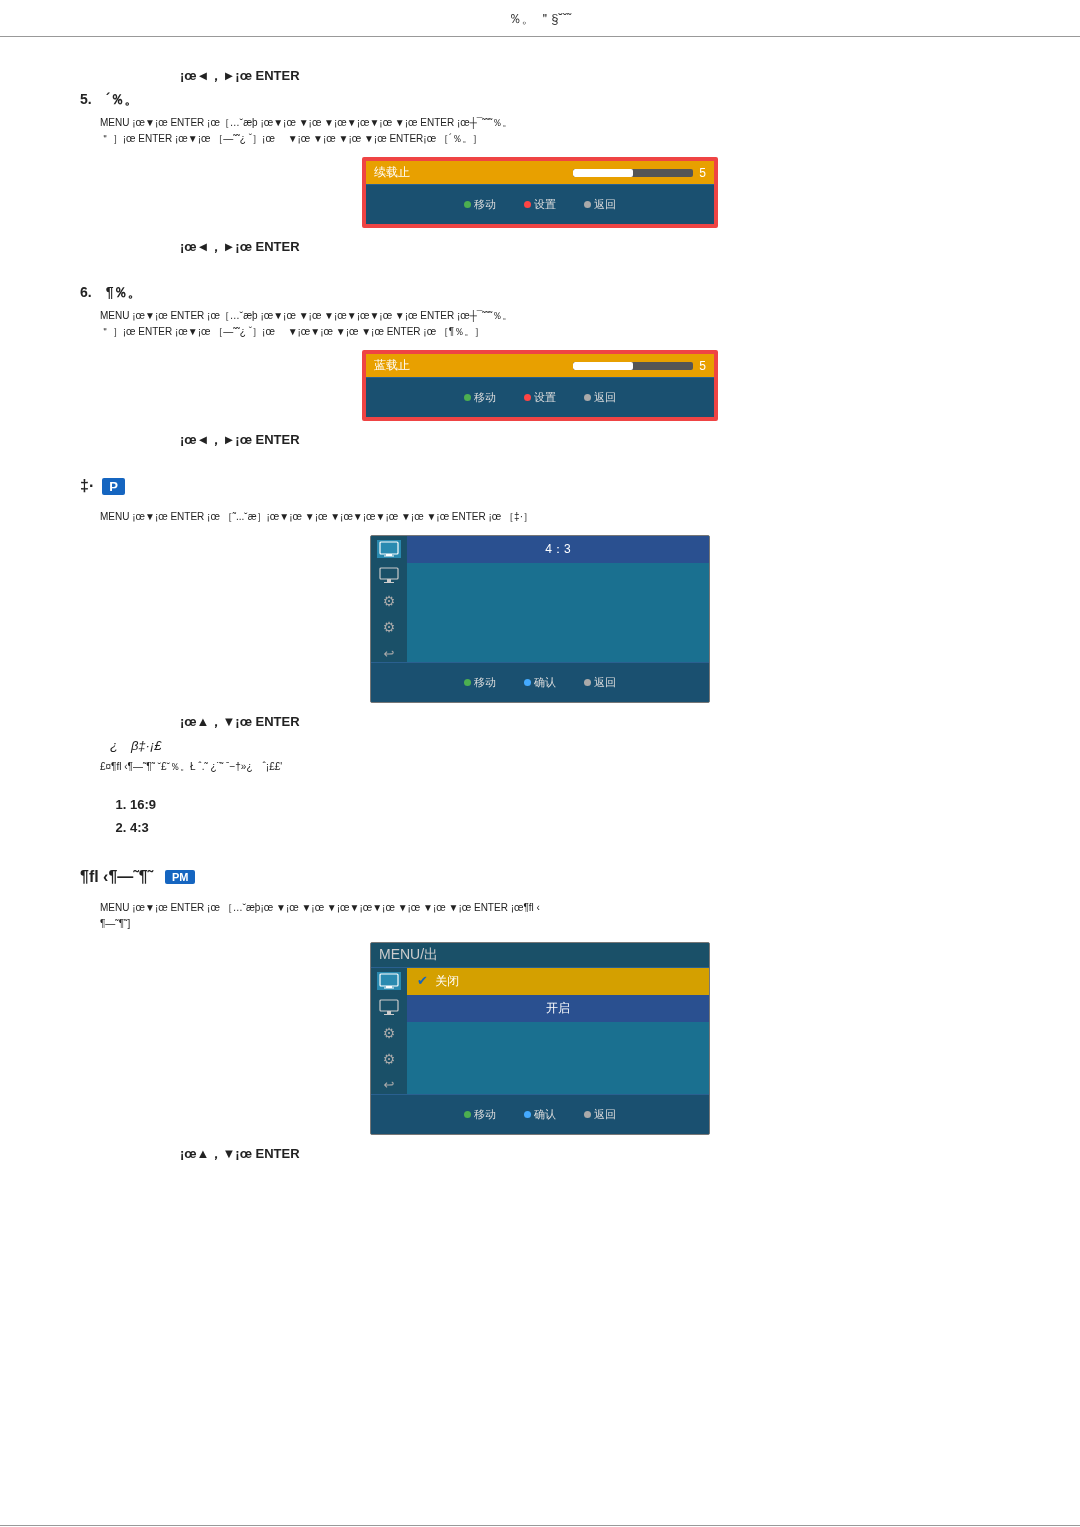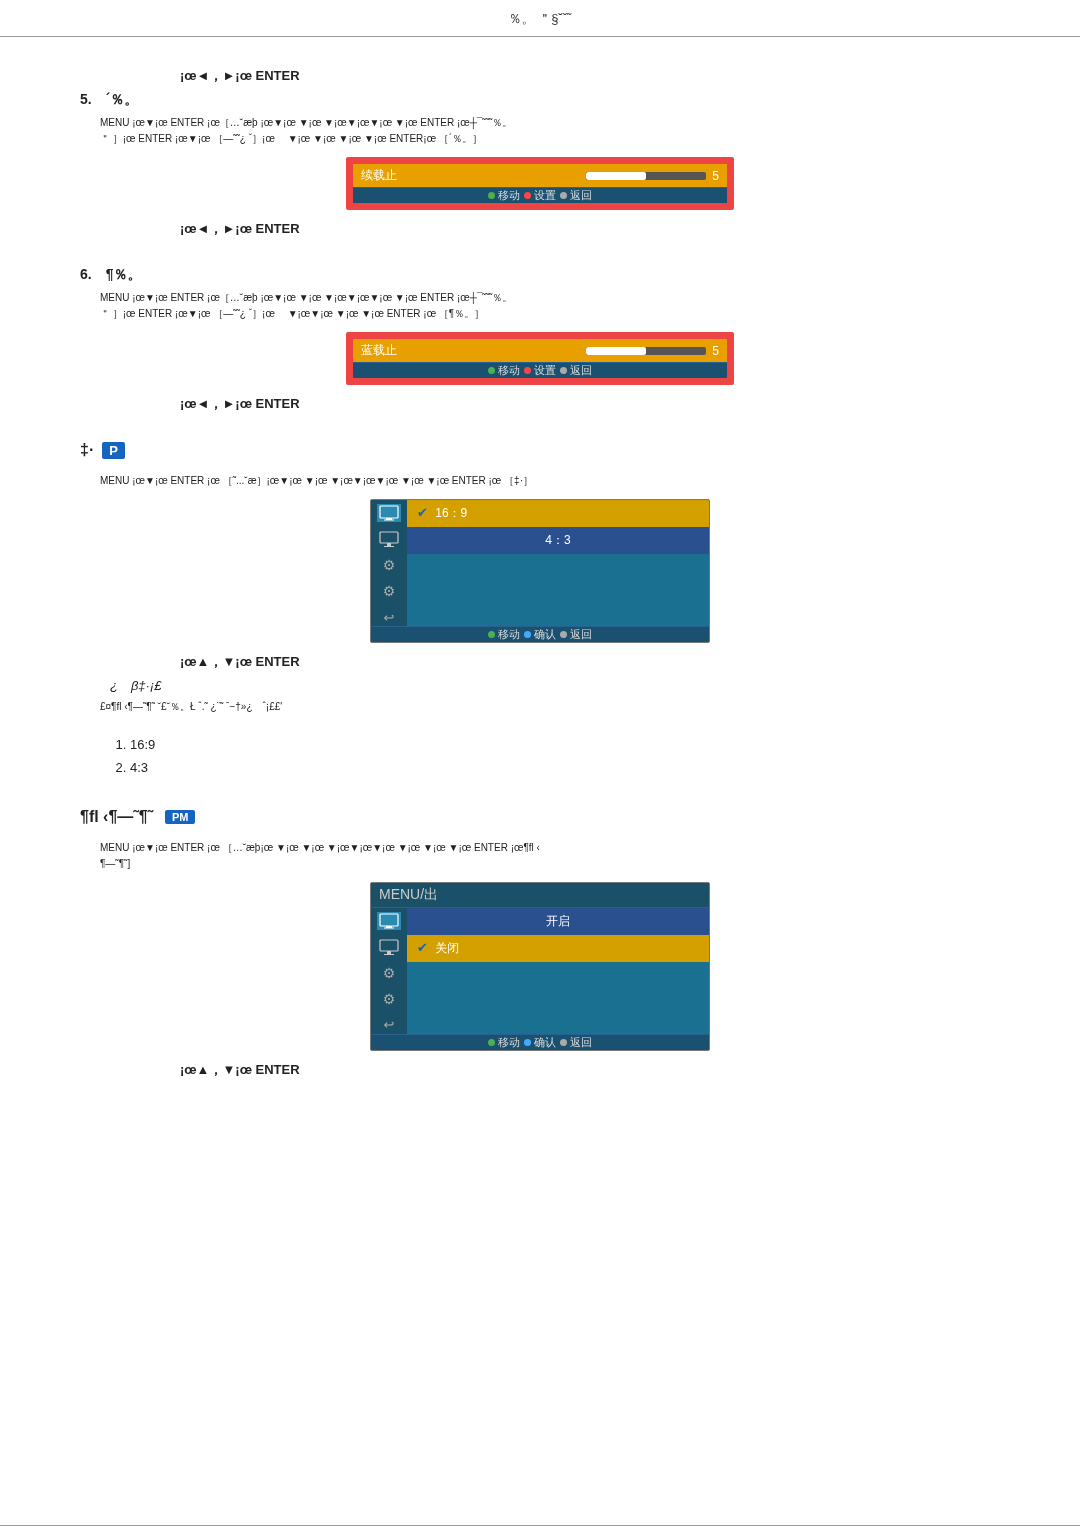--- a/index.html
+++ b/index.html
@@ -65,23 +65,23 @@
     .section-nav {
       font-size: 13px;
       margin-left: 100px;
       margin-top: 8px;
       margin-bottom: 6px;
       font-weight: bold;
     }
 
     
     .menu-box {
-      width: 388px;
+      width: 356px;
       margin: 10px auto;
-      border: 7px solid #ef4444;
+      border: 4px solid #ef4444;
       background: #1a6080;
       border-radius: 2px;
       overflow: hidden;
     }
 
     .menu-box-row {
       display: flex;
       align-items: center;
       padding: 3px 8px;
       color: #fff;
@@ -111,22 +111,22 @@
     .progress-bar-inner {
       height: 100%;
       background: #fff;
       border-radius: 2px;
     }
 
     .menu-box-footer {
       background: #1a5070;
       display: flex;
       justify-content: center;
-      gap: 4px;
-      padding: 0 8px;
+      gap: 28px;
+      padding: 12px 8px;
       font-size: 11px;
       color: #ccc;
       border-top: 1px solid #2a6090;
     }
 
     .footer-btn {
       display: flex;
       align-items: center;
       gap: 3px;
       color: #ddd;
@@ -232,20 +232,21 @@
       color: #fff;
       text-align: center;
     }
 
     
     .sub-list {
       margin-left: 40px;
       margin-top: 18px;
       font-size: 13px;
       line-height: 1.8;
+      font-weight: bold;
     }
 
     .sub-list li {
       list-style: decimal;
       margin-left: 10px;
     }
 
     .italic-note {
       font-size: 13px;
       font-style: italic;
@@ -393,24 +394,20 @@
             <div class="aspect-icon">
               <span style="font-size:14px;color:#aaa;">⚙</span>
             </div>
 
             <div class="aspect-icon">
               <span style="font-size:13px;color:#aaa;">↩</span>
             </div>
           </div>
 
           <div class="aspect-content-col">
-            <div class="aspect-item selected-yellow">
-              <span class="check-mark">✔</span>
-              <span>16：9</span>
-            </div>
             <div class="aspect-item selected-blue">
               <span>4：3</span>
             </div>
             <div class="aspect-item"></div>
             <div class="aspect-item"></div>
             <div class="aspect-item"></div>
           </div>
         </div>
 
         <div class="menu-box-footer">
@@ -490,27 +487,27 @@
             </div>
             <div class="aspect-icon">
               <span style="font-size:14px;color:#aaa;">⚙</span>
             </div>
             <div class="aspect-icon">
               <span style="font-size:13px;color:#aaa;">↩</span>
             </div>
           </div>
 
           <div class="aspect-content-col">
-            <div class="aspect-item selected-blue">
-              <span>开启</span>
-            </div>
             <div class="aspect-item selected-yellow">
               <span class="check-mark">✔</span>
               <span>关闭</span>
             </div>
+            <div class="aspect-item selected-blue">
+              <span>开启</span>
+            </div>
             <div class="aspect-item"></div>
             <div class="aspect-item"></div>
             <div class="aspect-item"></div>
           </div>
         </div>
 
         <div class="menu-box-footer">
           <div class="footer-btn">
             <span class="footer-dot dot-green"></span>
             <span>移动</span>

